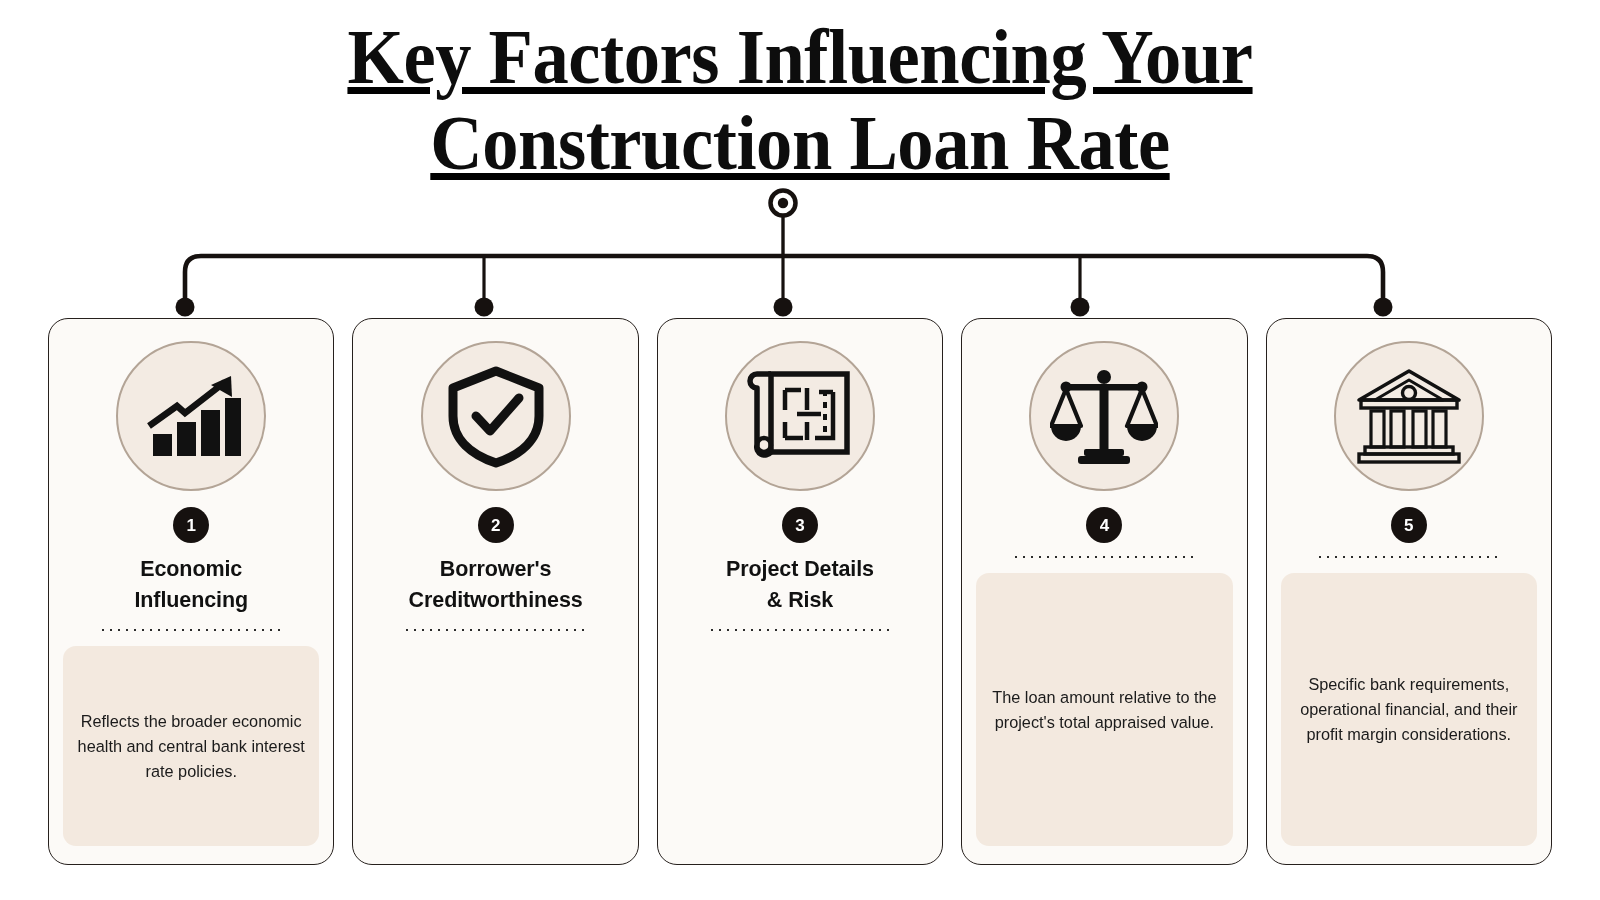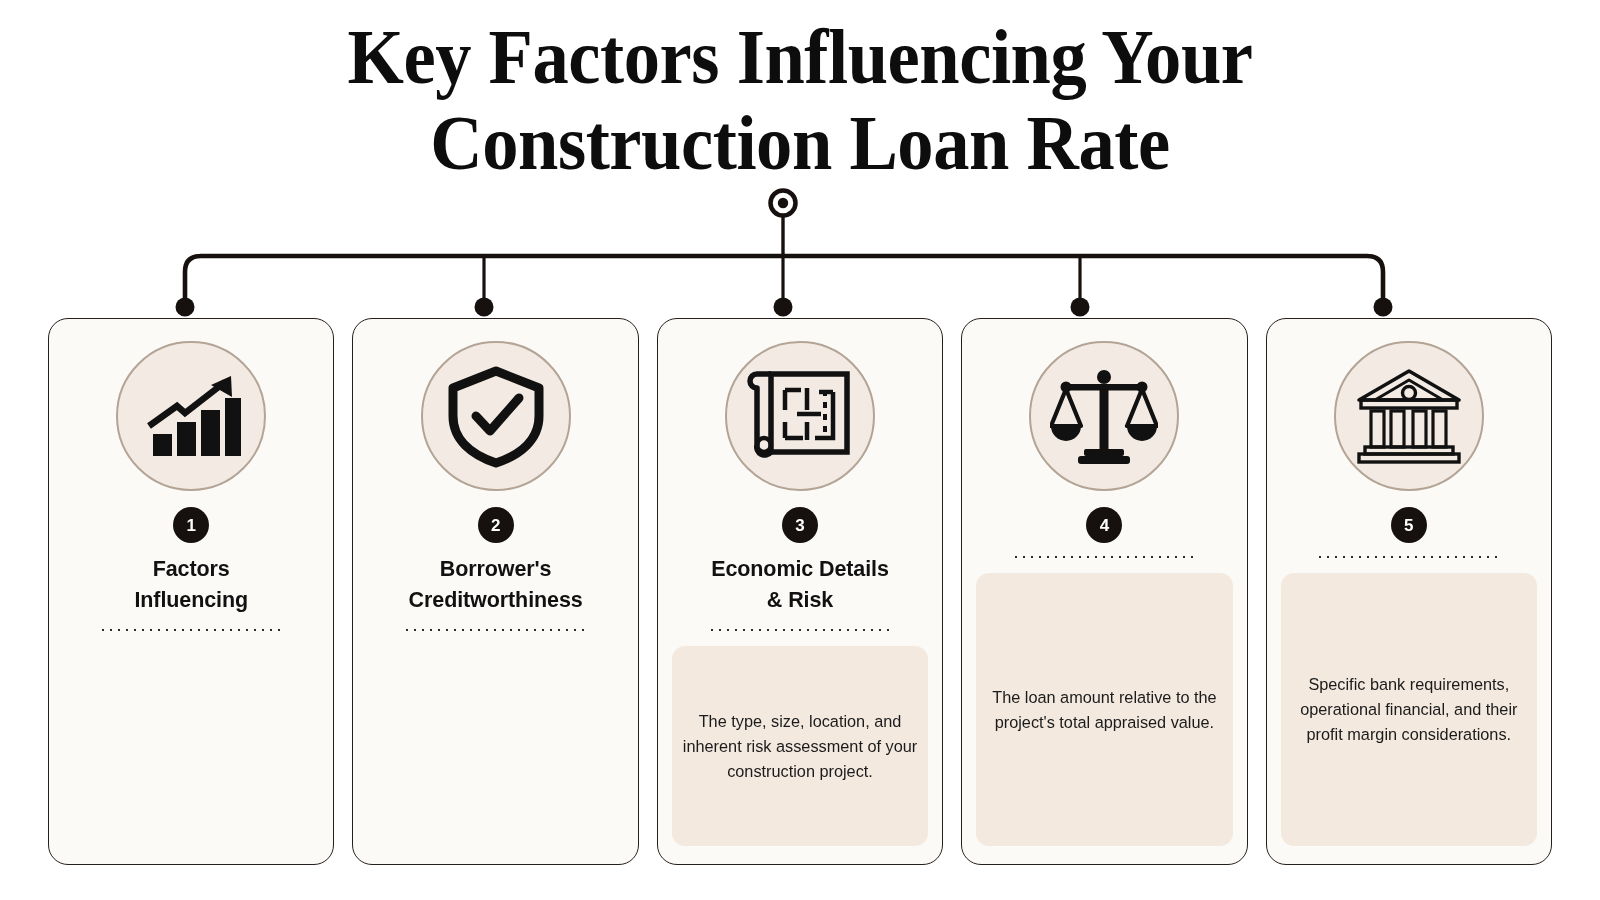--- a/index.html
+++ b/index.html
@@ -19,20 +19,21 @@
     background: #ffffff;
   }
 
   
   .title-block {
     position: absolute;
     top: 14px;
     left: 0;
     width: 1600px;
     text-align: center;
+    text-decoration: underline;
   }
   .title-line {
     font-family: "Liberation Serif", "DejaVu Serif", serif;
     font-weight: bold;
     font-size: 78px;
     line-height: 86px;
     letter-spacing: -0.5px;
     color: #0d0d0d;
     transform: scaleX(0.93);
     transform-origin: center;
@@ -175,24 +176,25 @@
           <rect x="14" y="70" width="19" height="22" fill="#111111"></rect>
           <rect x="38" y="58" width="19" height="34" fill="#111111"></rect>
           <rect x="62" y="46" width="19" height="46" fill="#111111"></rect>
           <rect x="86" y="34" width="16" height="58" fill="#111111"></rect>
           <path d="M 10 62 L 38 42 L 46 49 L 86 18" fill="none" stroke="#111111" stroke-width="6.5" stroke-linejoin="miter" stroke-linecap="butt"></path>
           <path d="M 92 12 L 93 33 L 72 21 Z" fill="#111111"></path>
         </svg>
       </div>
       <div class="num-badge">1</div>
       <div class="card-title">
-        <div>Factors</div>
+        <div>Economic</div>
         <div>Influencing</div>
       </div>
       <div class="divider"></div>
+      <div class="desc-box">Reflects the broader economic health and central bank interest rate policies.</div>
     </div>
 
     <div class="card">
       <div class="icon-circle">
         <svg width="104" height="104" viewBox="0 0 104 104">
           <path d="M 52 7 L 95 24 L 95 52 C 95 76 76 91 52 99 C 28 91 9 76 9 52 L 9 24 Z" fill="none" stroke="#111111" stroke-width="9" stroke-linejoin="round"></path>
           <path d="M 32 52 L 46 67 L 75 34" fill="none" stroke="#111111" stroke-width="9" stroke-linecap="round" stroke-linejoin="round"></path>
         </svg>
       </div>
       <div class="num-badge">2</div>
@@ -216,25 +218,24 @@
           <path d="M 40 28 L 56 28 M 40 76 L 58 76" stroke="#111111" stroke-width="4.5" fill="none"></path>
           <path d="M 62 26 L 62 48 M 62 60 L 62 78" stroke="#111111" stroke-width="4.5" fill="none"></path>
           <path d="M 52 52 L 76 52" stroke="#111111" stroke-width="4.5" fill="none"></path>
           <path d="M 80 28 L 80 78" stroke="#111111" stroke-width="4" fill="none" stroke-dasharray="6 6"></path>
           <path d="M 88 30 L 88 76 L 70 76" stroke="#111111" stroke-width="4.5" fill="none"></path>
           <path d="M 88 30 L 74 30" stroke="#111111" stroke-width="4.5" fill="none"></path>
         </svg>
       </div>
       <div class="num-badge">3</div>
       <div class="card-title">
-        <div>Economic Details</div>
+        <div>Project Details</div>
         <div>&amp; Risk</div>
       </div>
       <div class="divider"></div>
-      <div class="desc-box">The type, size, location, and inherent risk assessment of your construction project.</div>
     </div>
 
     <div class="card">
       <div class="icon-circle">
         <svg width="108" height="104" viewBox="0 0 108 104">
 
           <circle cx="54" cy="13" r="7" fill="#111111"></circle>
 
           <rect x="14" y="20" width="80" height="6.5" rx="3.2" fill="#111111"></rect>
           <circle cx="16" cy="23" r="5.5" fill="#111111"></circle>

